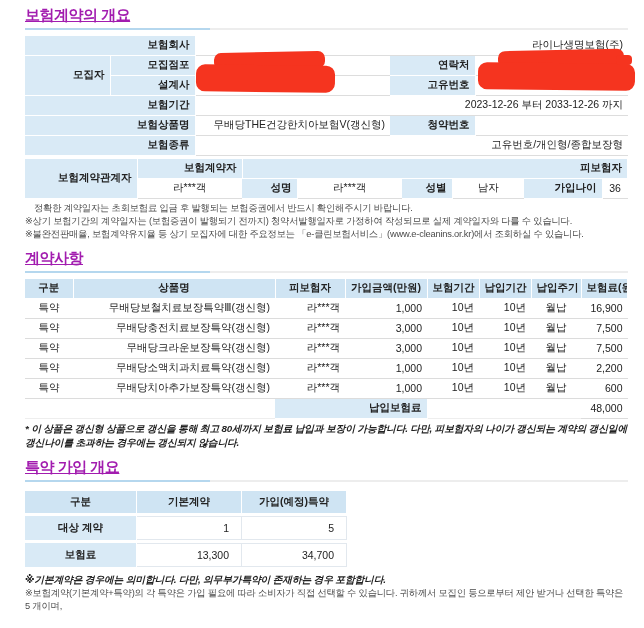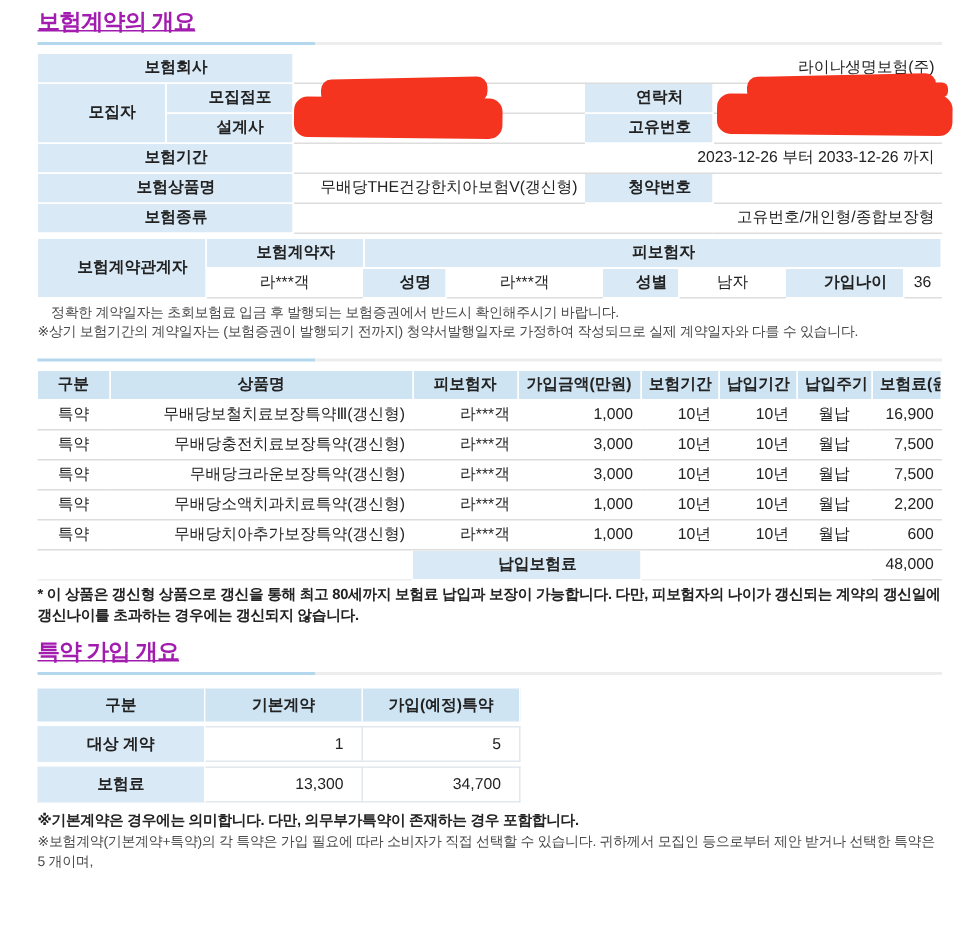--- a/index.html
+++ b/index.html
@@ -8,38 +8,38 @@
     font-family:"Liberation Sans","DejaVu Sans",sans-serif;
     color:#222;
   }
   .page{position:relative;box-sizing:border-box;width:644px;height:628px;padding:6px 16px 0 25px;}
 
   .sec-title{font-size:15px;font-weight:bold;color:#a21caf;letter-spacing:-0.5px;margin:0;line-height:1.25;text-decoration:underline;}
   .sec-rule{height:2px;margin:3px 0 6px 0;background:linear-gradient(to right,#b5d7ee 0 185px,#ededed 185px);}
 
   table{border-collapse:collapse;table-layout:fixed;width:100%;}
   td{font-size:10.5px;padding:2px 5px;height:15px;overflow:hidden;white-space:nowrap;vertical-align:middle;}
-  td.lbl{background:#d9eaf6;font-weight:bold;text-align:center;border-bottom:1.5px solid #fff;border-right:1.5px solid #fff;padding-left:20px;}
+  td.lbl{background:#d9eaf6;font-weight:bold;text-align:right;border-bottom:1.5px solid #fff;border-right:1.5px solid #fff;padding-left:20px;}
   td.val{background:#fff;border-bottom:1px solid #ddd;}
   td.blank{background:#fff;border-bottom:1px solid #eee;}
   .l{text-align:right}.c{text-align:center}.r{text-align:right}
 
   .t2 thead td{background:#cfe4f3;font-weight:bold;text-align:center;border-bottom:1.5px solid #fff;border-right:1.5px solid #fff;}
   .t2 td.val{border-bottom:1px solid #dcdcdc;}
 
   .t3{width:322px;border-collapse:separate;border-spacing:0 3px;}
   .t3 td{height:18px;}
   .t3 td.hd{background:#cfe4f3;font-weight:bold;text-align:center;border-right:1.5px solid #fff;}
   .t3 td.lbl3{background:#d9eaf6;font-weight:bold;text-align:center;border-right:1.5px solid #fff;}
   .t3 td.val3{background:#fff;border:1px solid #e2e8ee;border-left:none;text-align:right;padding-right:12px;}
 
   .notes{margin:3px 0 2px 0;}
   .note{font-size:9.3px;line-height:1.4;color:#4a4a4a;letter-spacing:-0.2px;white-space:normal;}
   .note.indent{padding-left:9px;}
-  .note.strong{color:#222;font-weight:bold;font-size:9.8px;line-height:1.45;}
+  .note.strong{color:#222;font-weight:bold;font-size:9.8px;line-height:1.45;font-style:italic;}
   .gap6{height:6px;}
   .gap3{height:3px;}
 
   
   .redaction{position:absolute;pointer-events:none;}
   .redaction .s1,.redaction .s2{position:absolute;background:#f5341f;}
   .redaction .s1{left:13%;top:1px;width:80%;height:17px;border-radius:7px;transform:rotate(-1.2deg);}
   .redaction .s2{left:0;top:14px;width:100%;height:27px;border-radius:9px;transform:rotate(.6deg);}
   .redaction .s3{position:absolute;background:#f5341f;right:2%;top:6px;width:10%;height:10px;border-radius:4px;}
 </style>
@@ -121,24 +121,26 @@
       <td class="val c">남자</td>
       <td class="lbl">가입나이</td>
       <td class="val c">36</td>
     </tr>
   </tbody>
     </table>
 
   <div class="notes">
     <div class="note indent">정확한 계약일자는 초회보험료 입금 후 발행되는 보험증권에서 반드시 확인해주시기 바랍니다.</div>
     <div class="note">※상기 보험기간의 계약일자는 (보험증권이 발행되기 전까지) 청약서발행일자로 가정하여 작성되므로 실제 계약일자와 다를 수 있습니다.</div>
+    <div class="note">※불완전판매율, 보험계약유지율 등 상기 모집자에 대한 주요정보는 「e-클린보험서비스」(www.e-cleanins.or.kr)에서 조회하실 수 있습니다.</div>
   </div>
 
   <div class="gap6"></div>
 
+  <h2 class="sec-title">계약사항</h2>
   <div class="sec-rule"></div>
 
   <table class="t2">
     <colgroup>
         <col style="width:48px">
         <col style="width:202px">
         <col style="width:70px">
         <col style="width:82px">
         <col style="width:52px">
         <col style="width:52px">

